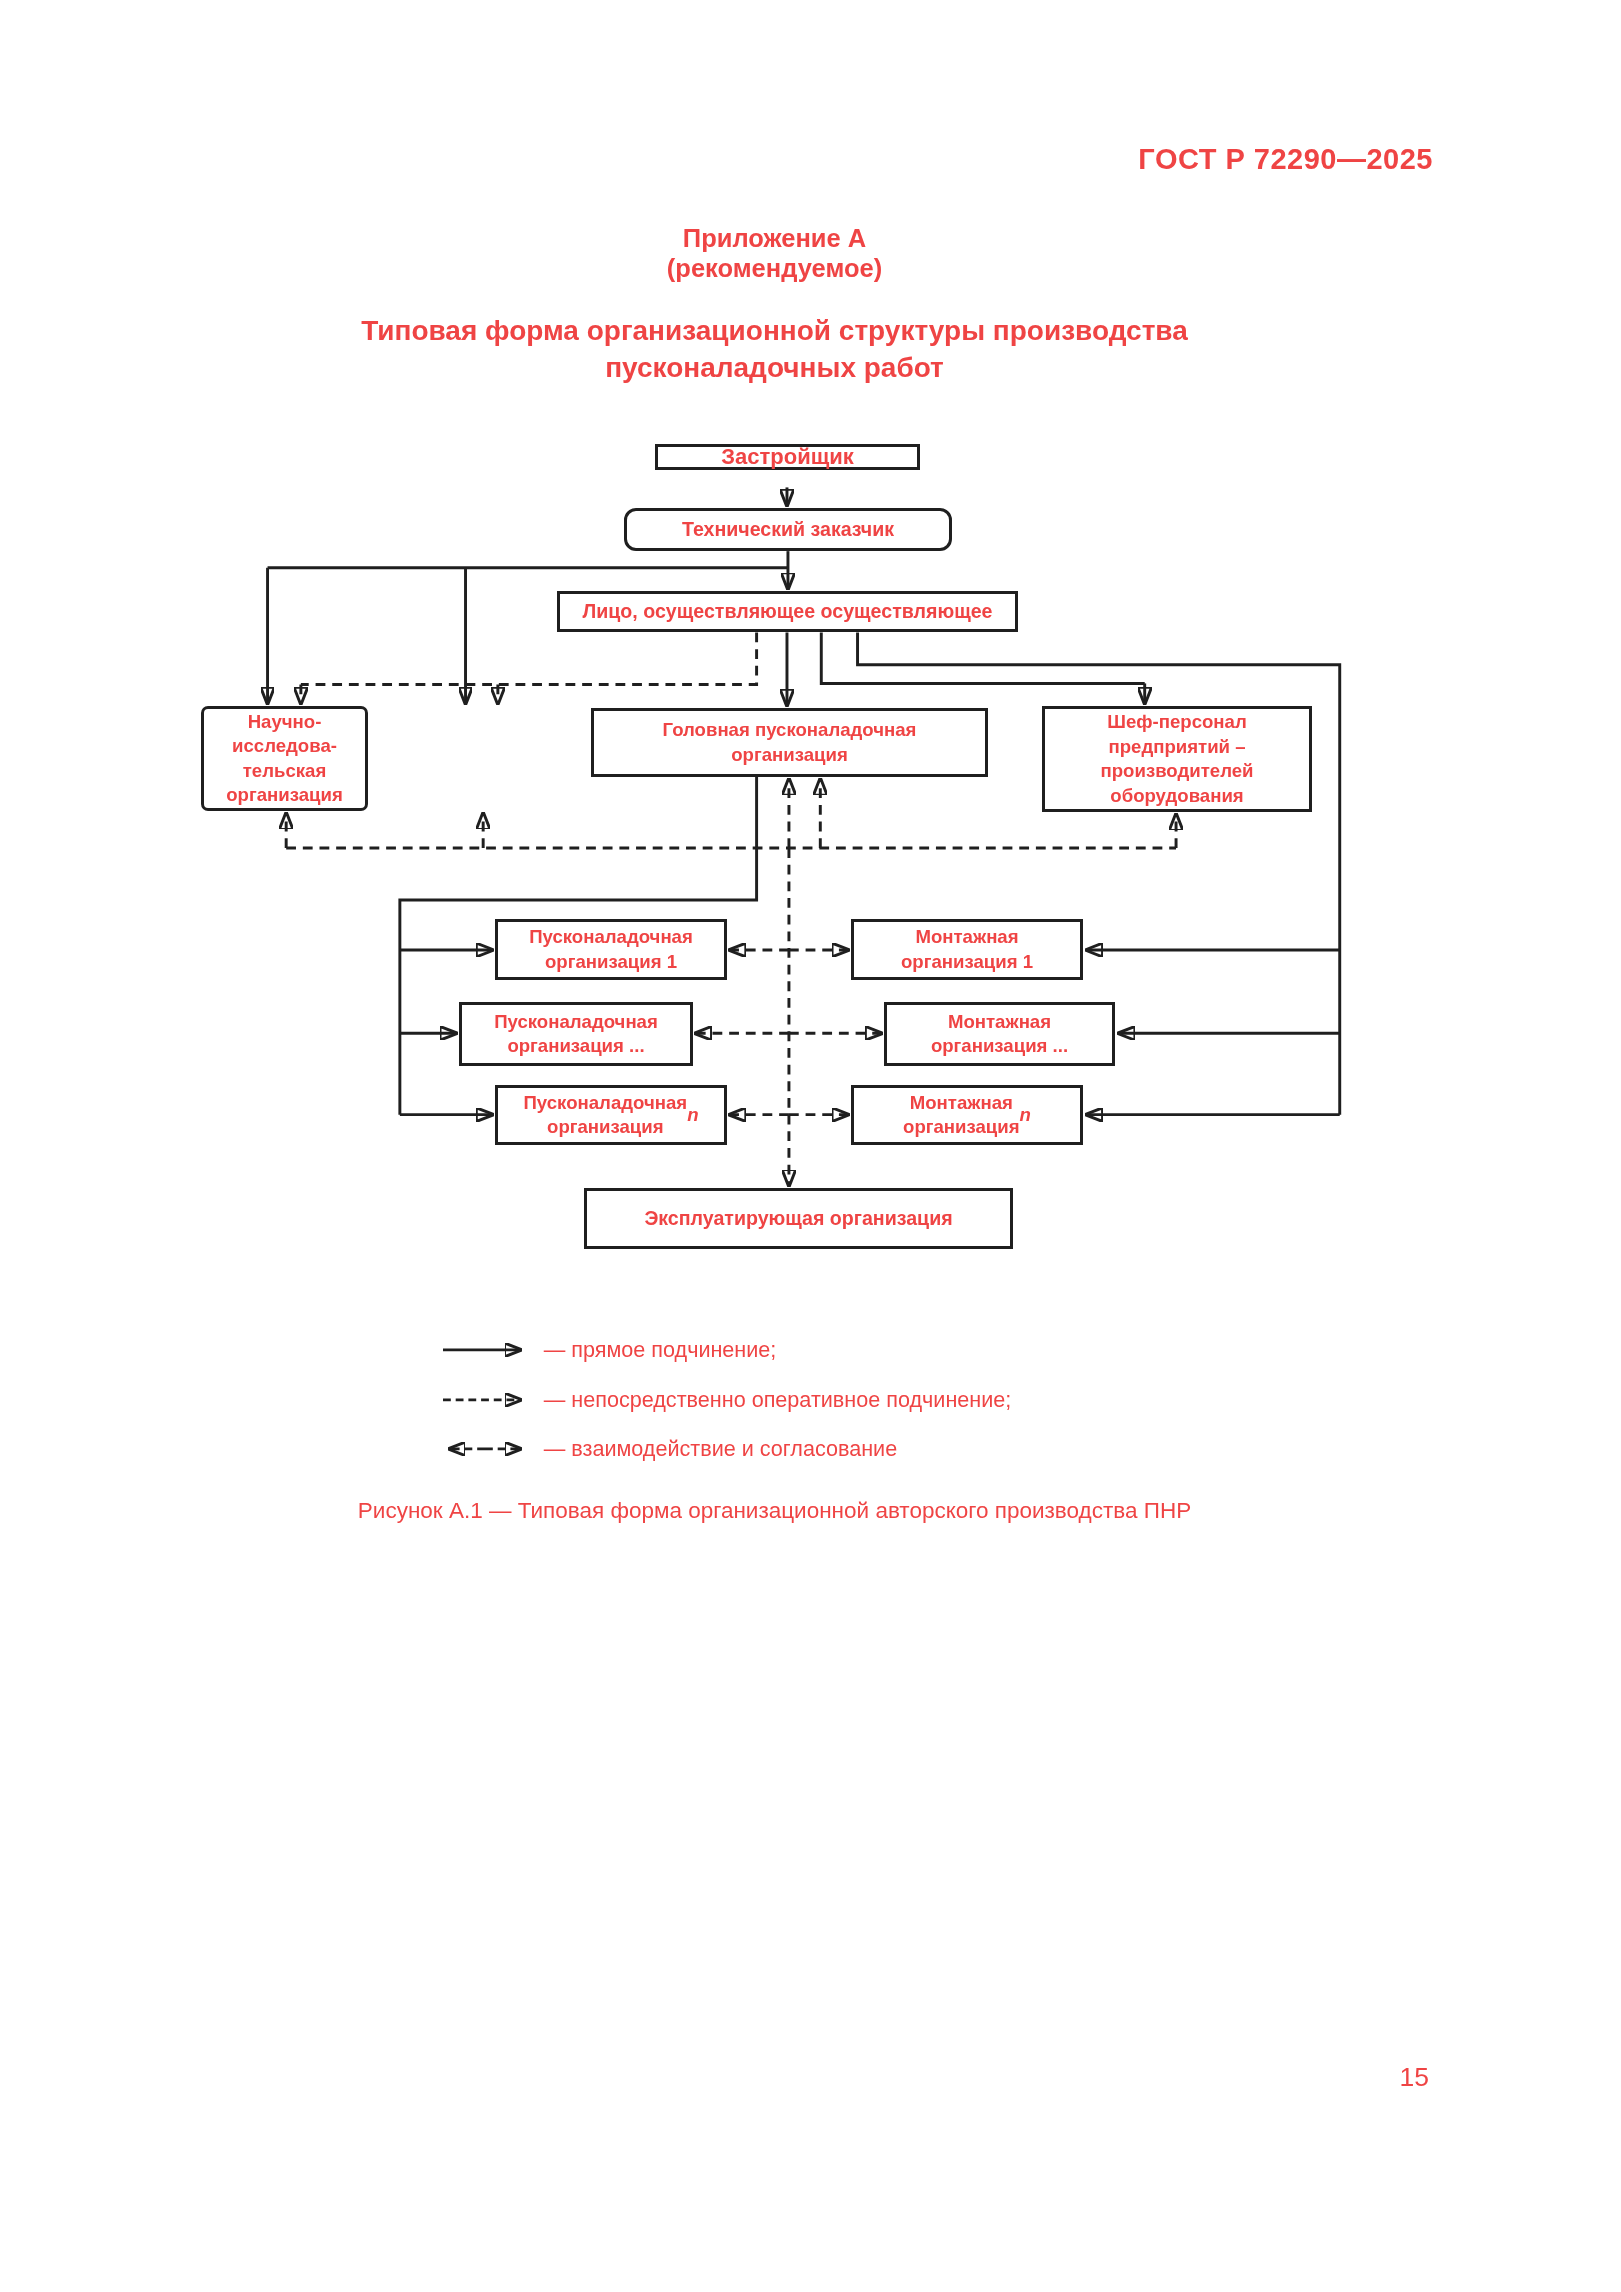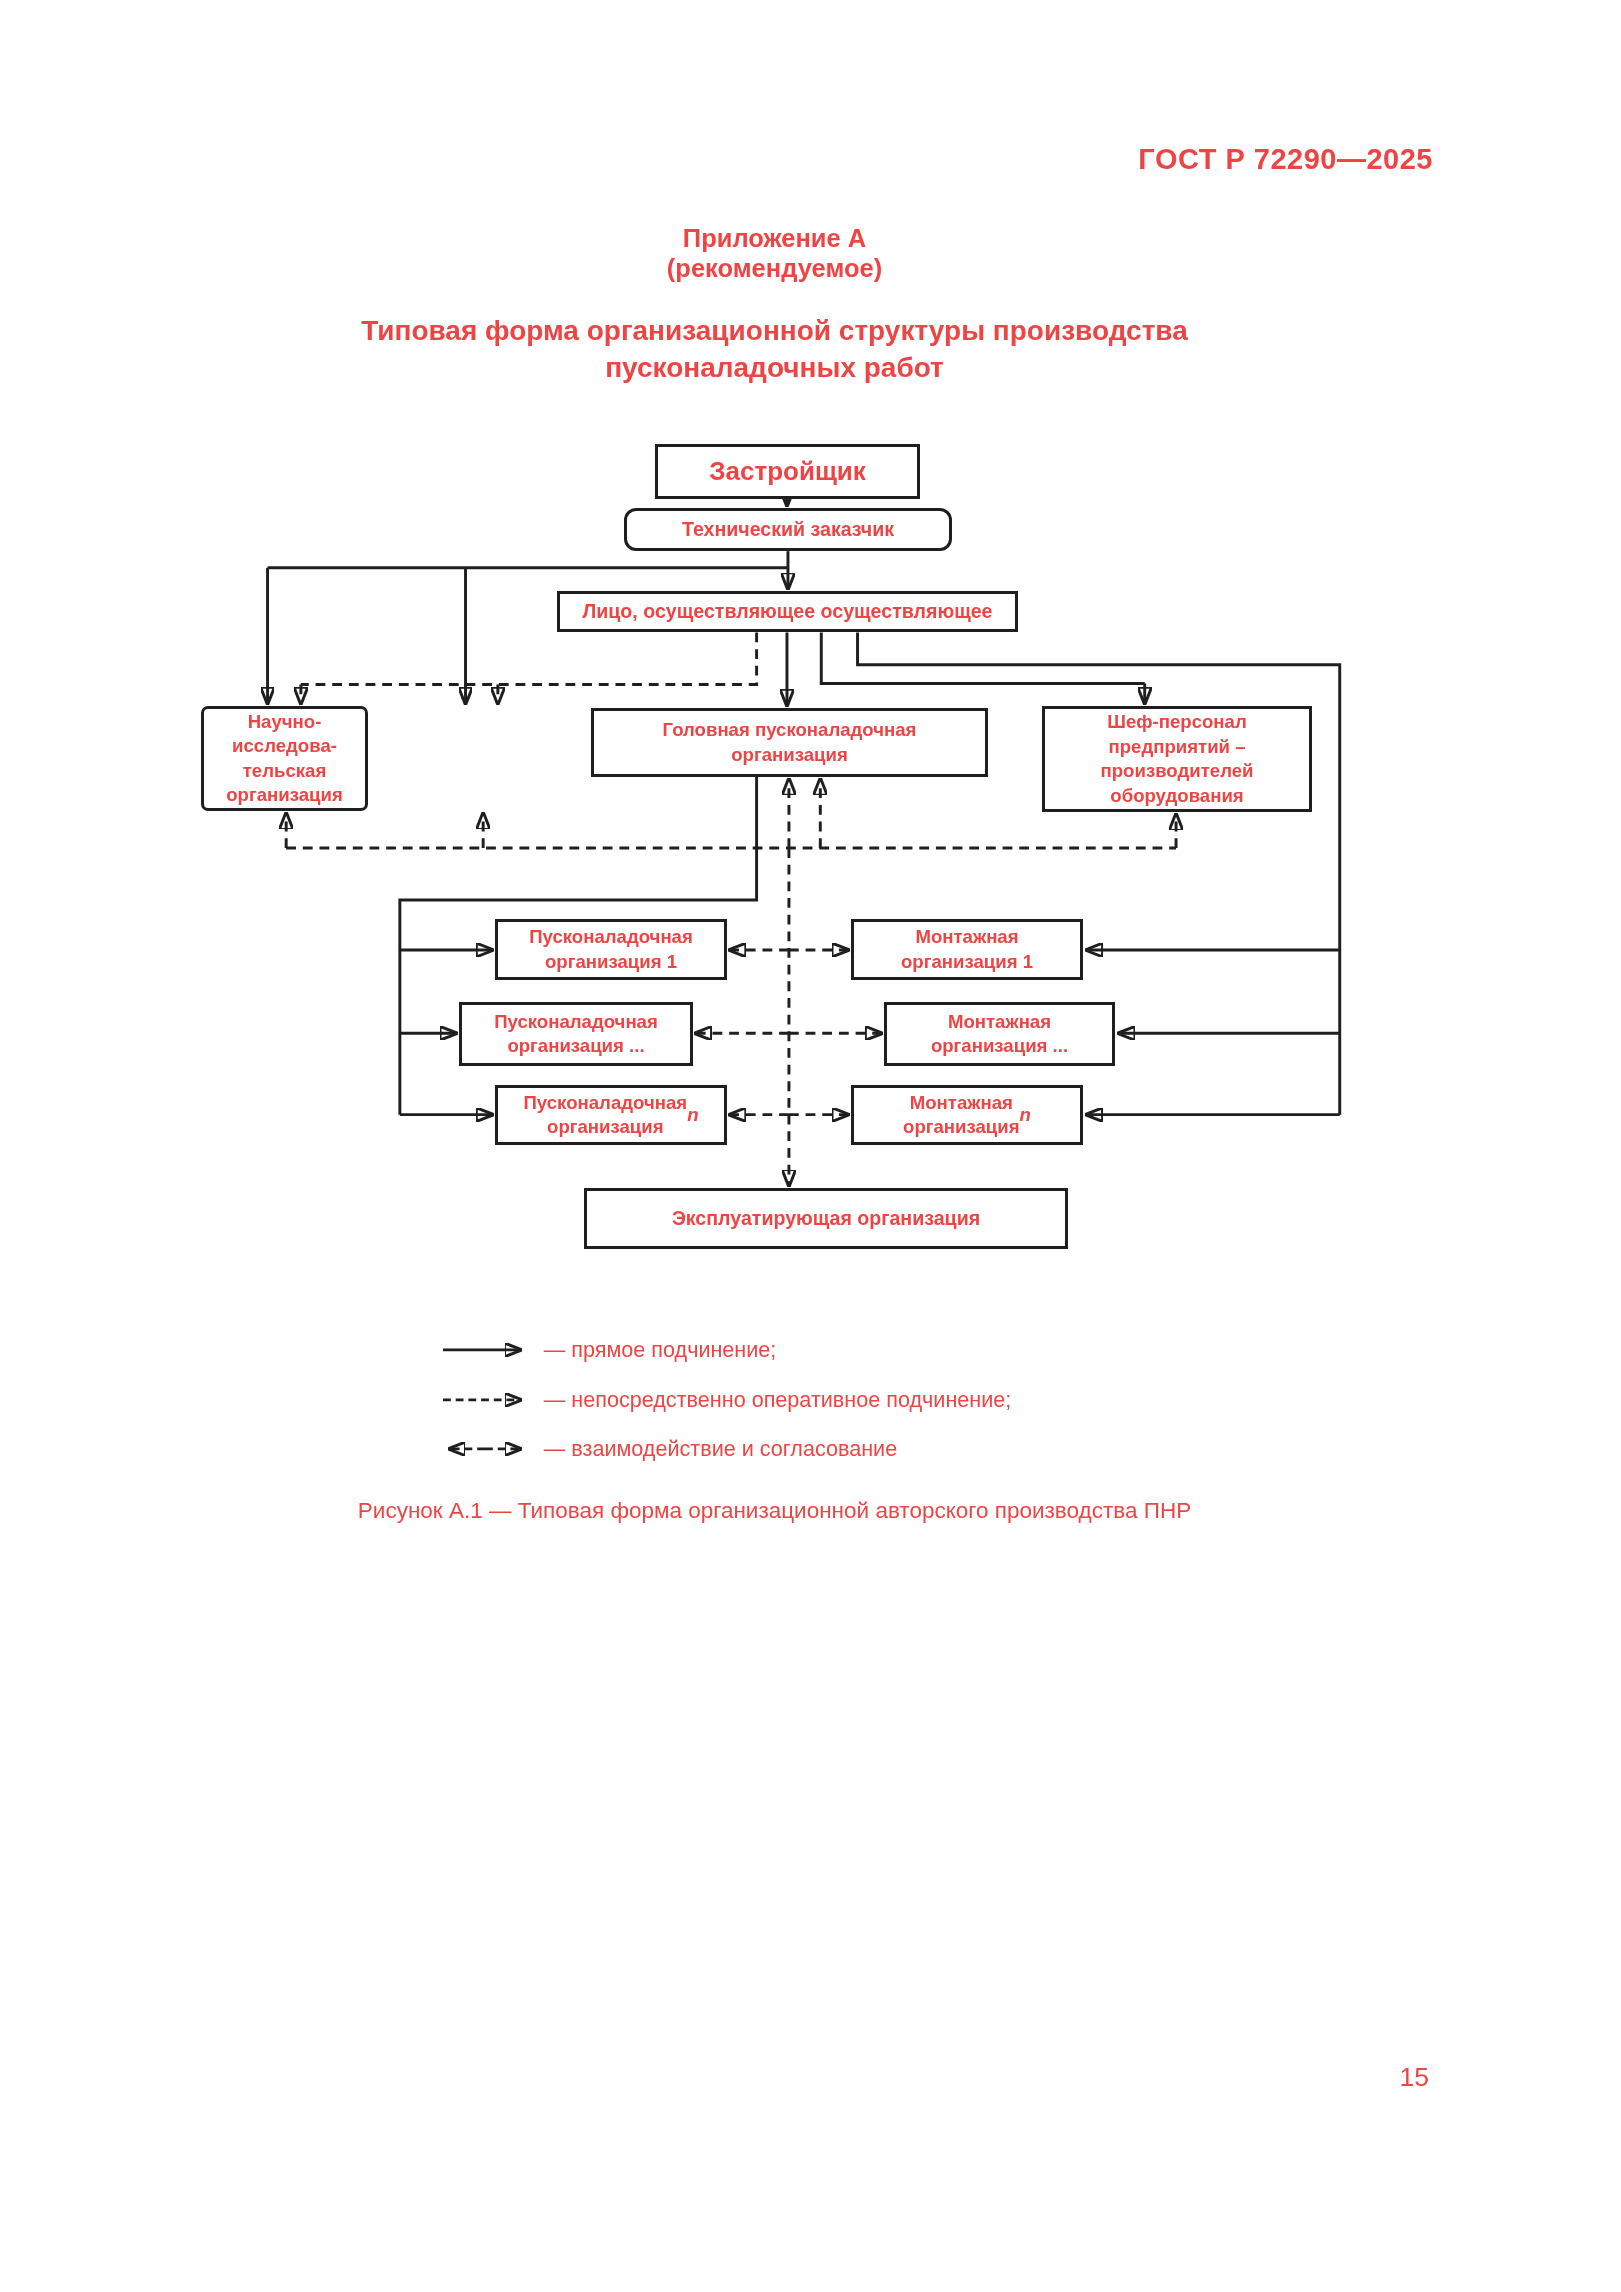--- a/index.html
+++ b/index.html
@@ -17,34 +17,34 @@
   .page-num{position:absolute;top:2062px;right:192px;font-size:26.5px;}
   
   .bx{
     position:absolute;box-sizing:border-box;background:#ffffff;
     border:3.9px solid #1f1f1f;display:flex;align-items:center;justify-content:center;
     text-align:center;font-weight:bold;font-size:18.6px;line-height:24.5px;z-index:2;
   }
   .bt{white-space:pre-line;}
   .it{font-style:italic;}
   .bx.left{justify-content:flex-start;text-align:left;padding-left:11.8px;font-size:17.6px;}
-  .b0{left:655px;top:444px;width:265px;height:55px;font-size:26px;}
+  .b0{left:655px;top:444px;width:265px;height:26px;font-size:22px;}
   .b1{left:624px;top:508px;width:328px;height:43px;font-size:19.6px;border-radius:12px;}
   .b2{left:557px;top:591px;width:461px;height:41px;font-size:19.6px;}
   .b3{left:201px;top:706px;width:167px;height:105px;border-radius:7px;}
   .b4{left:387px;top:706px;width:196px;height:105px;}
   .b5{left:591px;top:708px;width:397px;height:69px;}
   .b6{left:1042px;top:706px;width:270px;height:106px;}
   .b7{left:495px;top:919px;width:232px;height:61px;}
   .b8{left:851px;top:919px;width:232px;height:61px;}
   .b9{left:459px;top:1002px;width:234px;height:64px;}
   .b10{left:884px;top:1002px;width:231px;height:64px;}
   .b11{left:495px;top:1085px;width:232px;height:60px;}
   .b12{left:851px;top:1085px;width:232px;height:60px;}
-  .b13{left:584px;top:1188px;width:484px;height:61px;font-size:19.6px;}
+  .b13{left:584px;top:1188px;width:429px;height:61px;font-size:19.6px;}
   
   .wires{position:absolute;left:0;top:0;z-index:1;}
   .wires line,.wires path{stroke:#1f1f1f;stroke-width:3;fill:none;}
   .wires .dash{stroke-dasharray:10 7;}
   
   .leg{position:absolute;left:443px;height:27.4px;display:flex;align-items:center;font-size:21.6px;}
   .leg svg{display:block;}
   .leg .lt{margin-left:16.7px;white-space:nowrap;}
   .l0{top:1336px;}.l1{top:1386px;}.l2{top:1435px;}
   .leg line{stroke:#1f1f1f;stroke-width:3;fill:none;}

